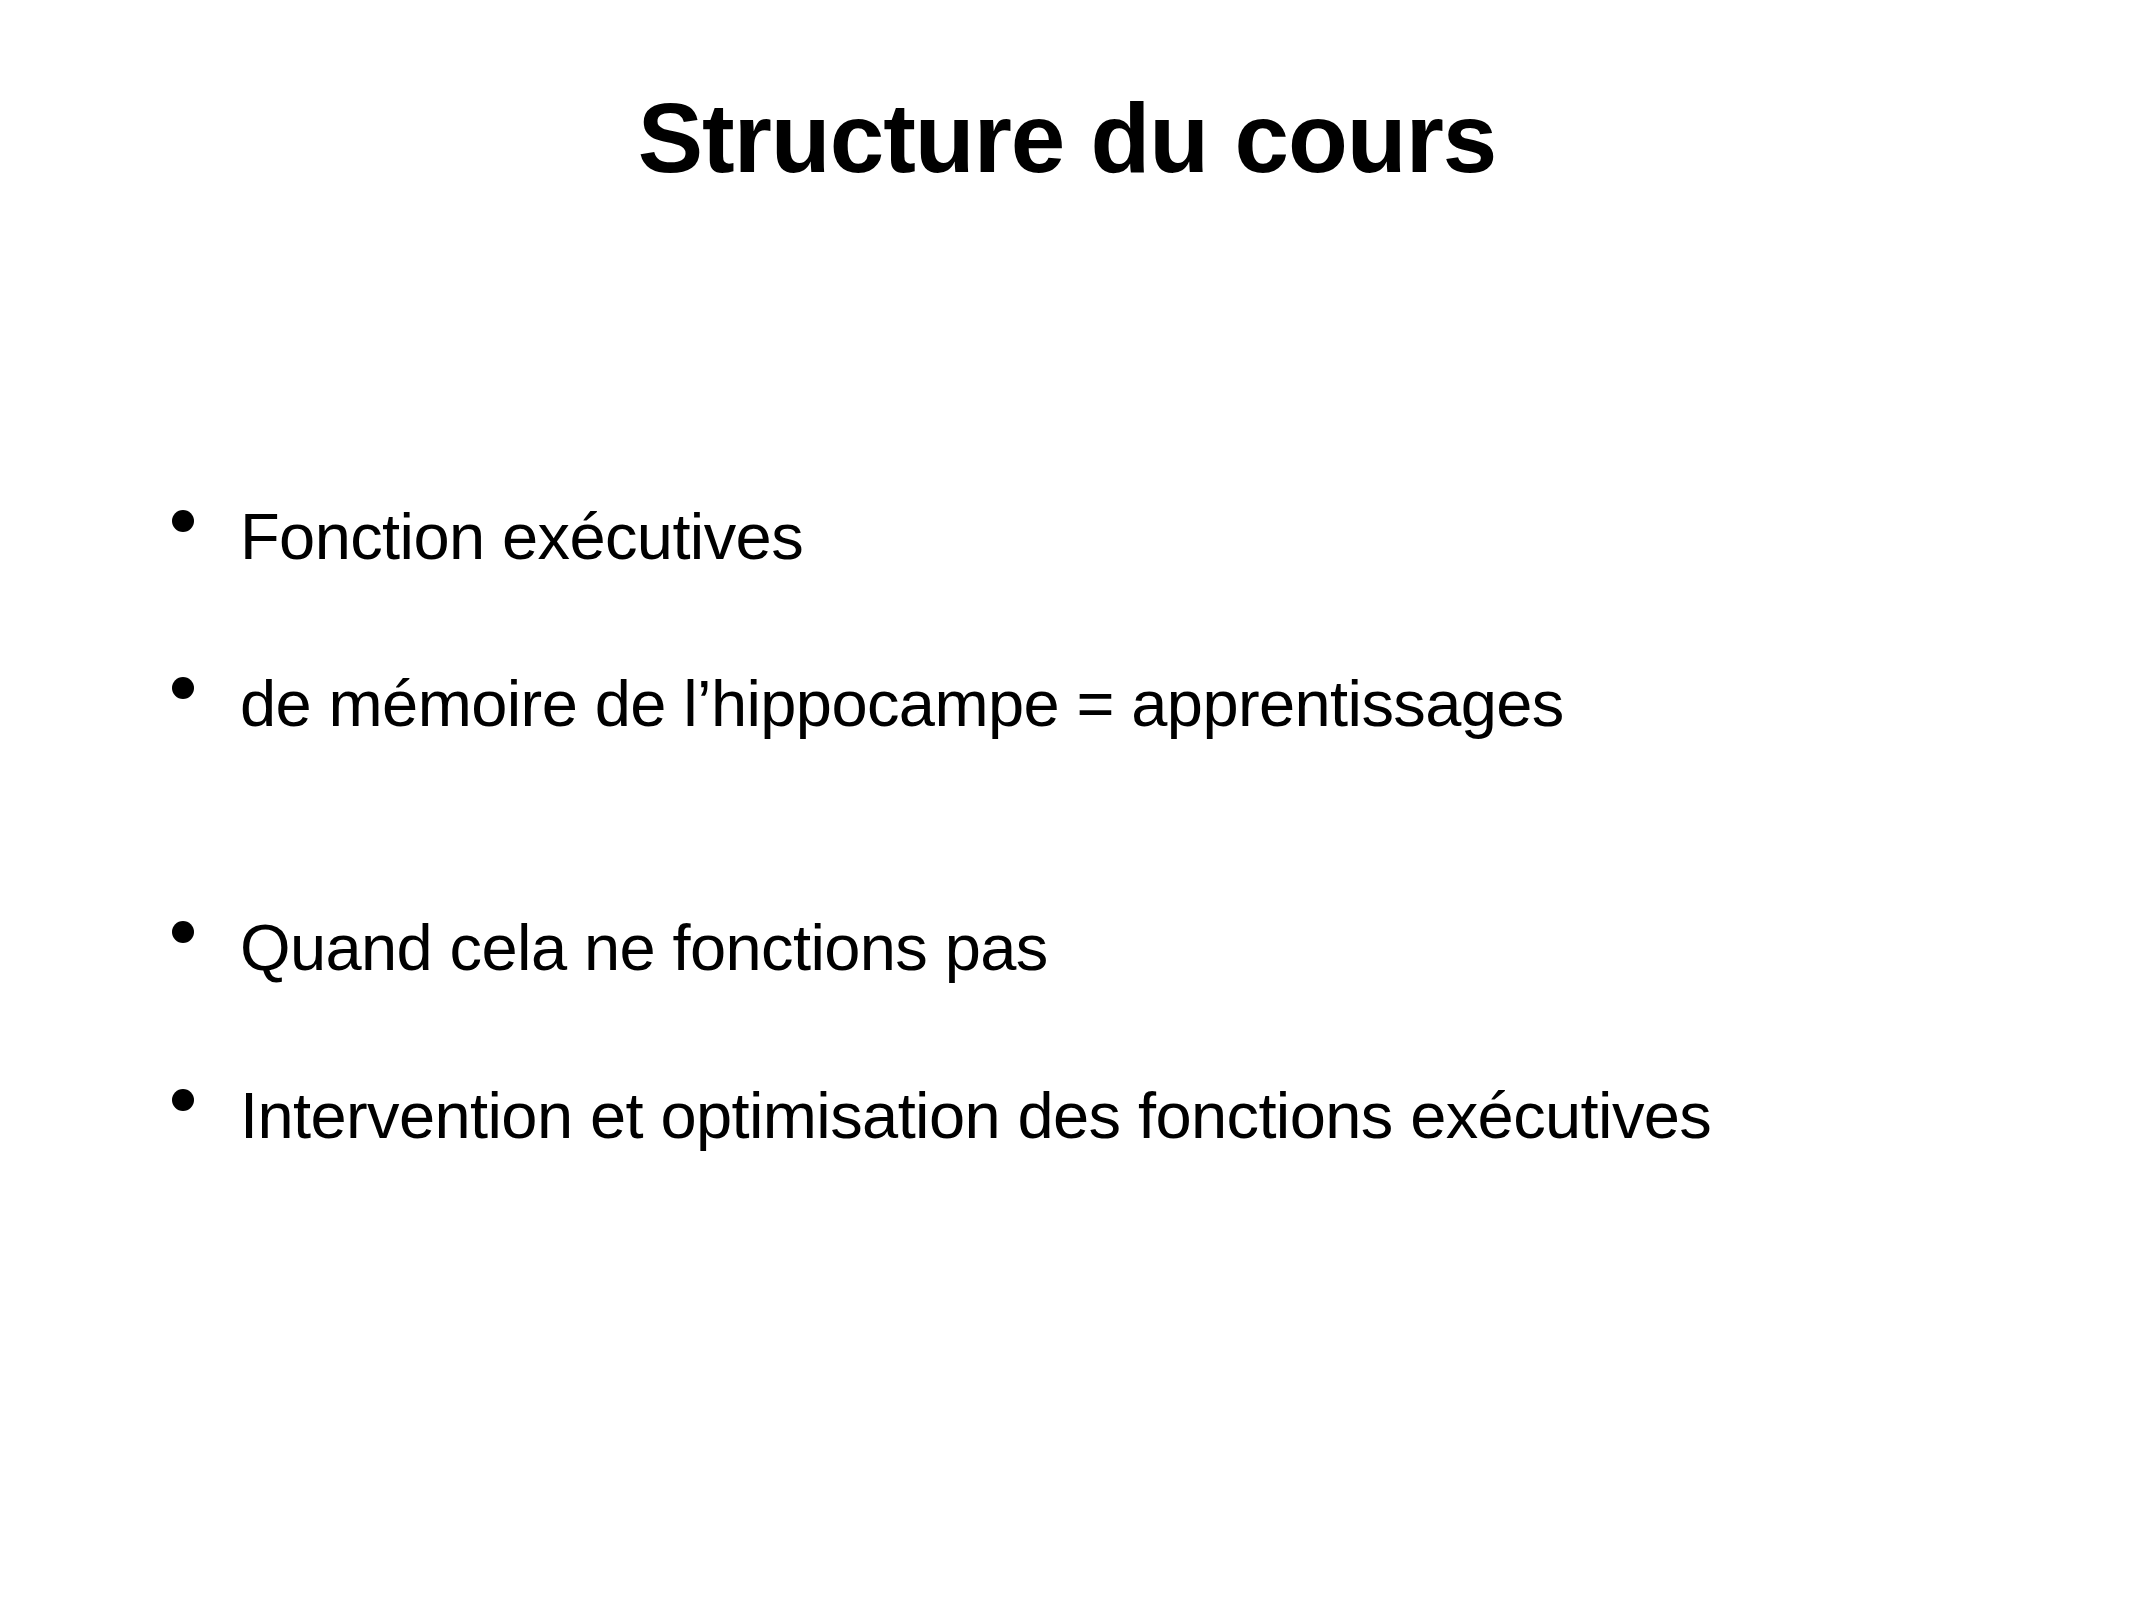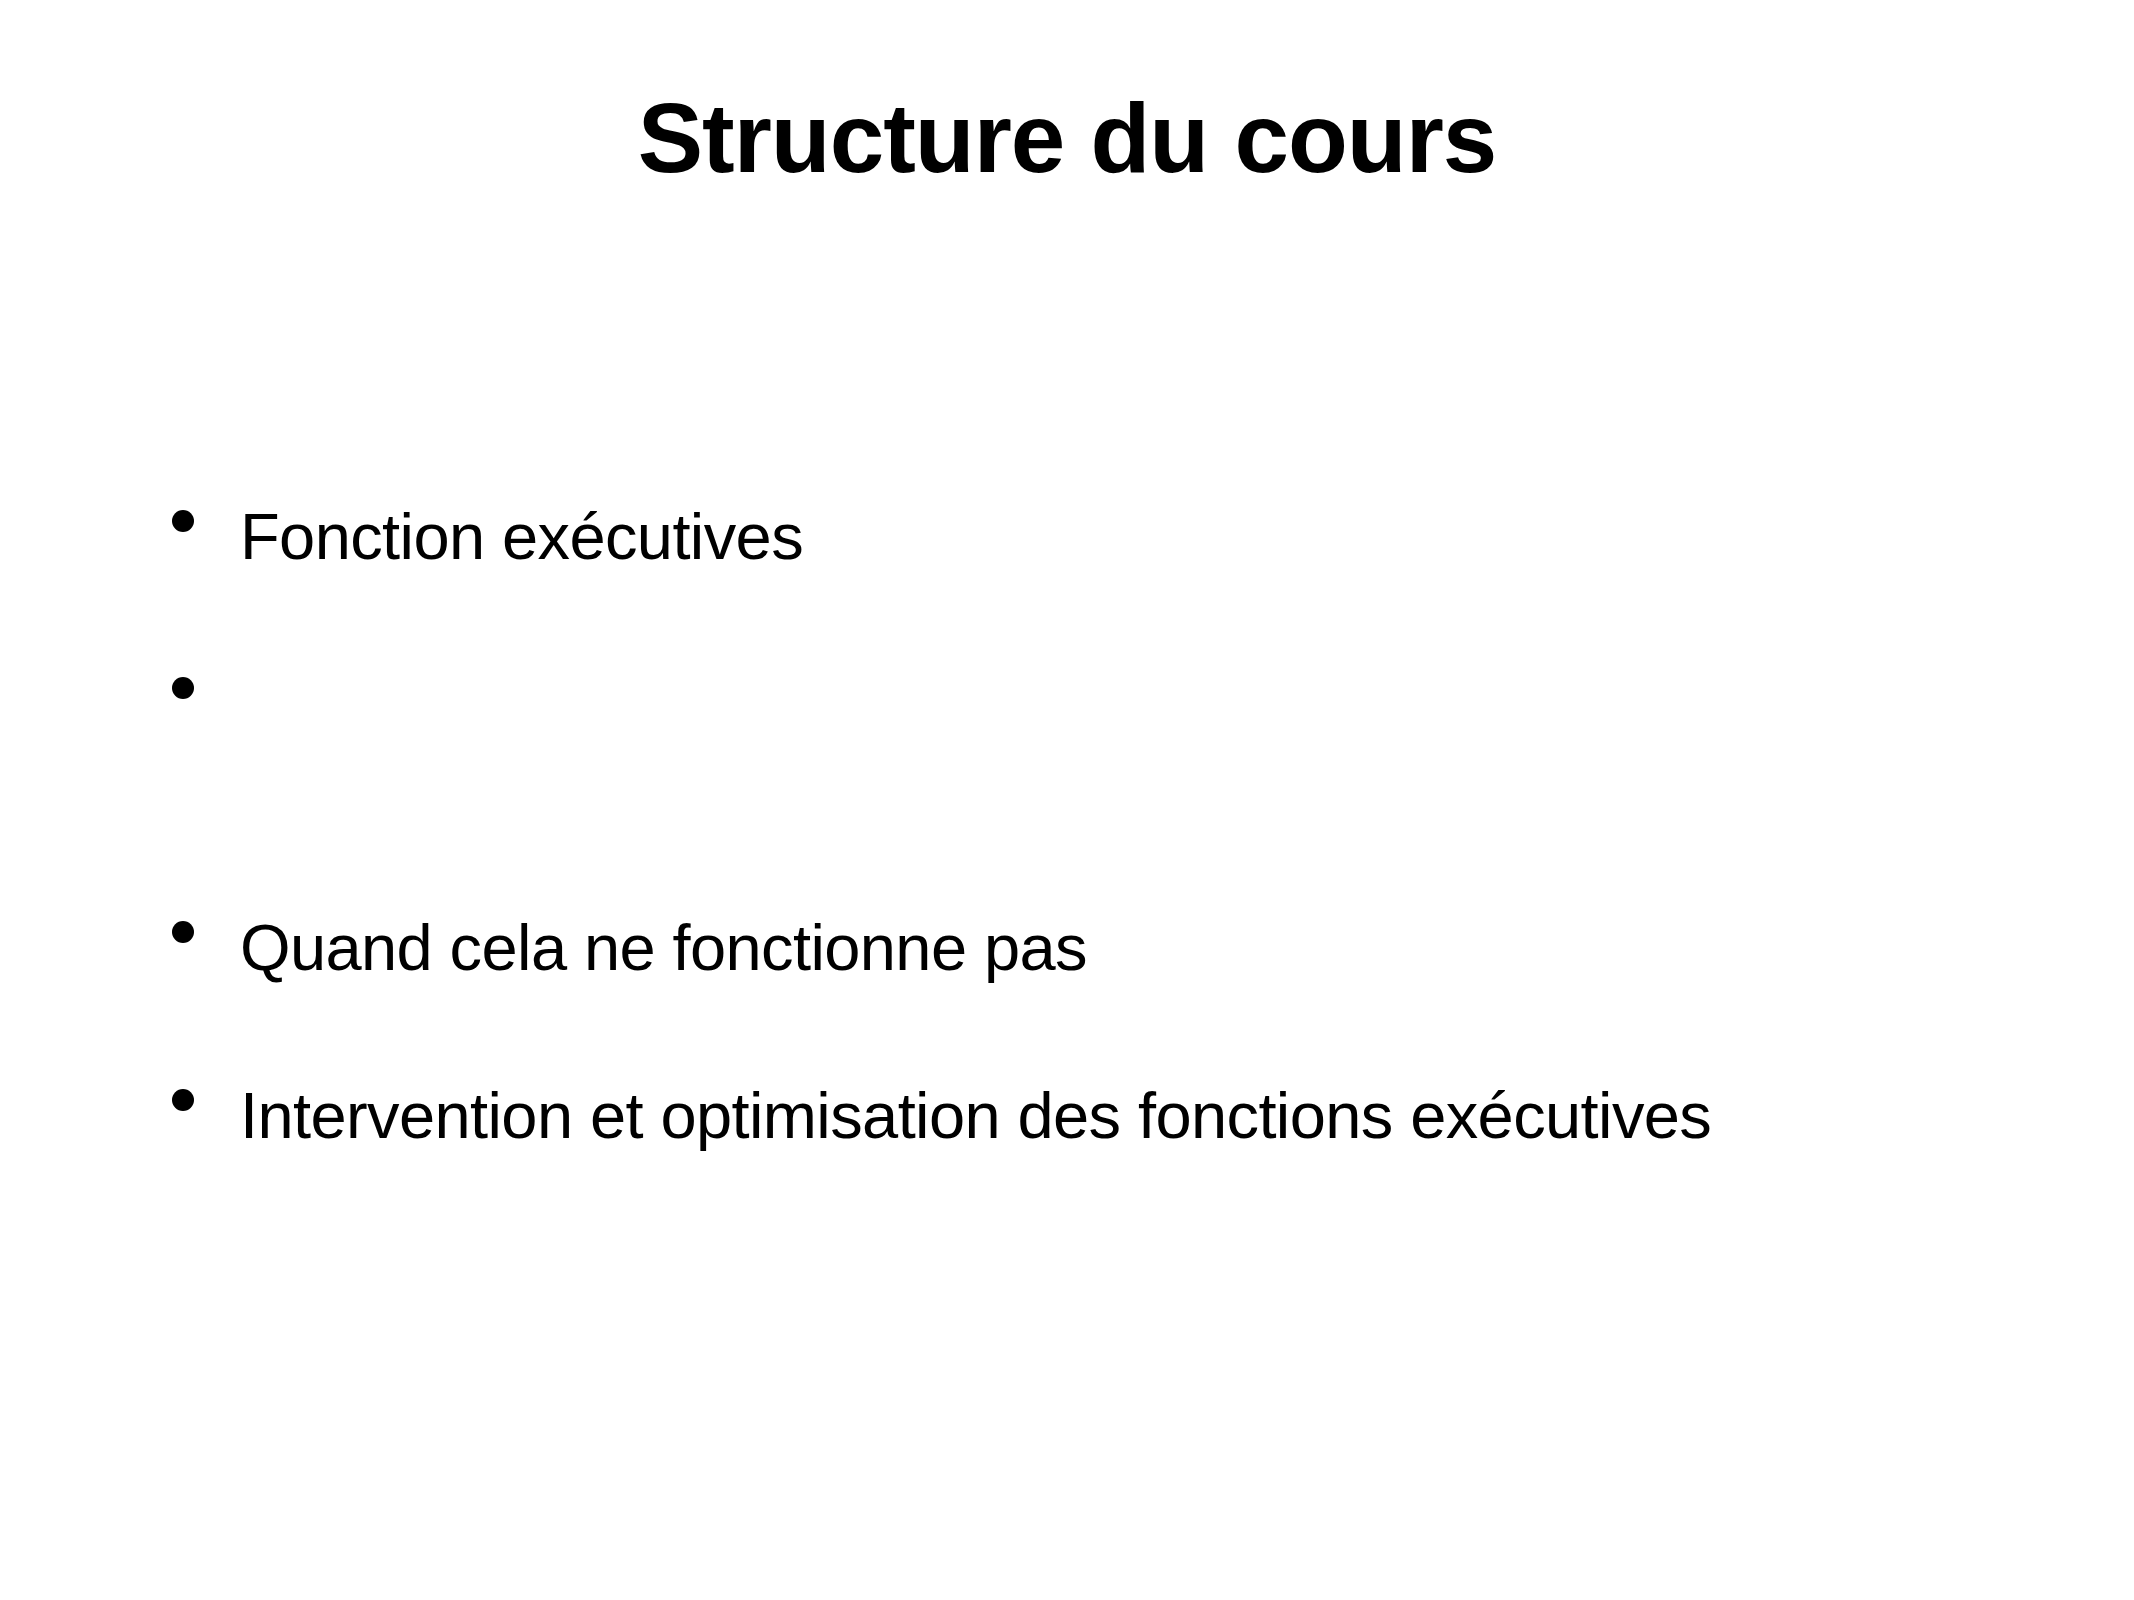--- a/index.html
+++ b/index.html
@@ -32,27 +32,28 @@
   <div class="item" style="top:479px;">
     <div class="bullet" style="top:31px;"></div>
     <div class="text" style="top:-12px;">
       <span>Fonction exécutives</span>
     </div>
   </div>
 
   <div class="item" style="top:646px;">
     <div class="bullet" style="top:31px;"></div>
     <div class="text" style="top:-12px;">
+      <span>de mémoire de l’hippocampe = apprentissages</span>
     </div>
   </div>
 
   <div class="item" style="top:890px;">
     <div class="bullet" style="top:31px;"></div>
     <div class="text" style="top:-12px;">
-      <span>Quand cela ne fonctionne pas</span>
+      <span>Quand cela ne fonctions pas</span>
     </div>
   </div>
 
   <div class="item" style="top:1058px;">
     <div class="bullet" style="top:31px;"></div>
     <div class="text" style="top:-12px;">
       <span>Intervention et optimisation des fonctions exécutives</span>
     </div>
   </div>
 </div>

